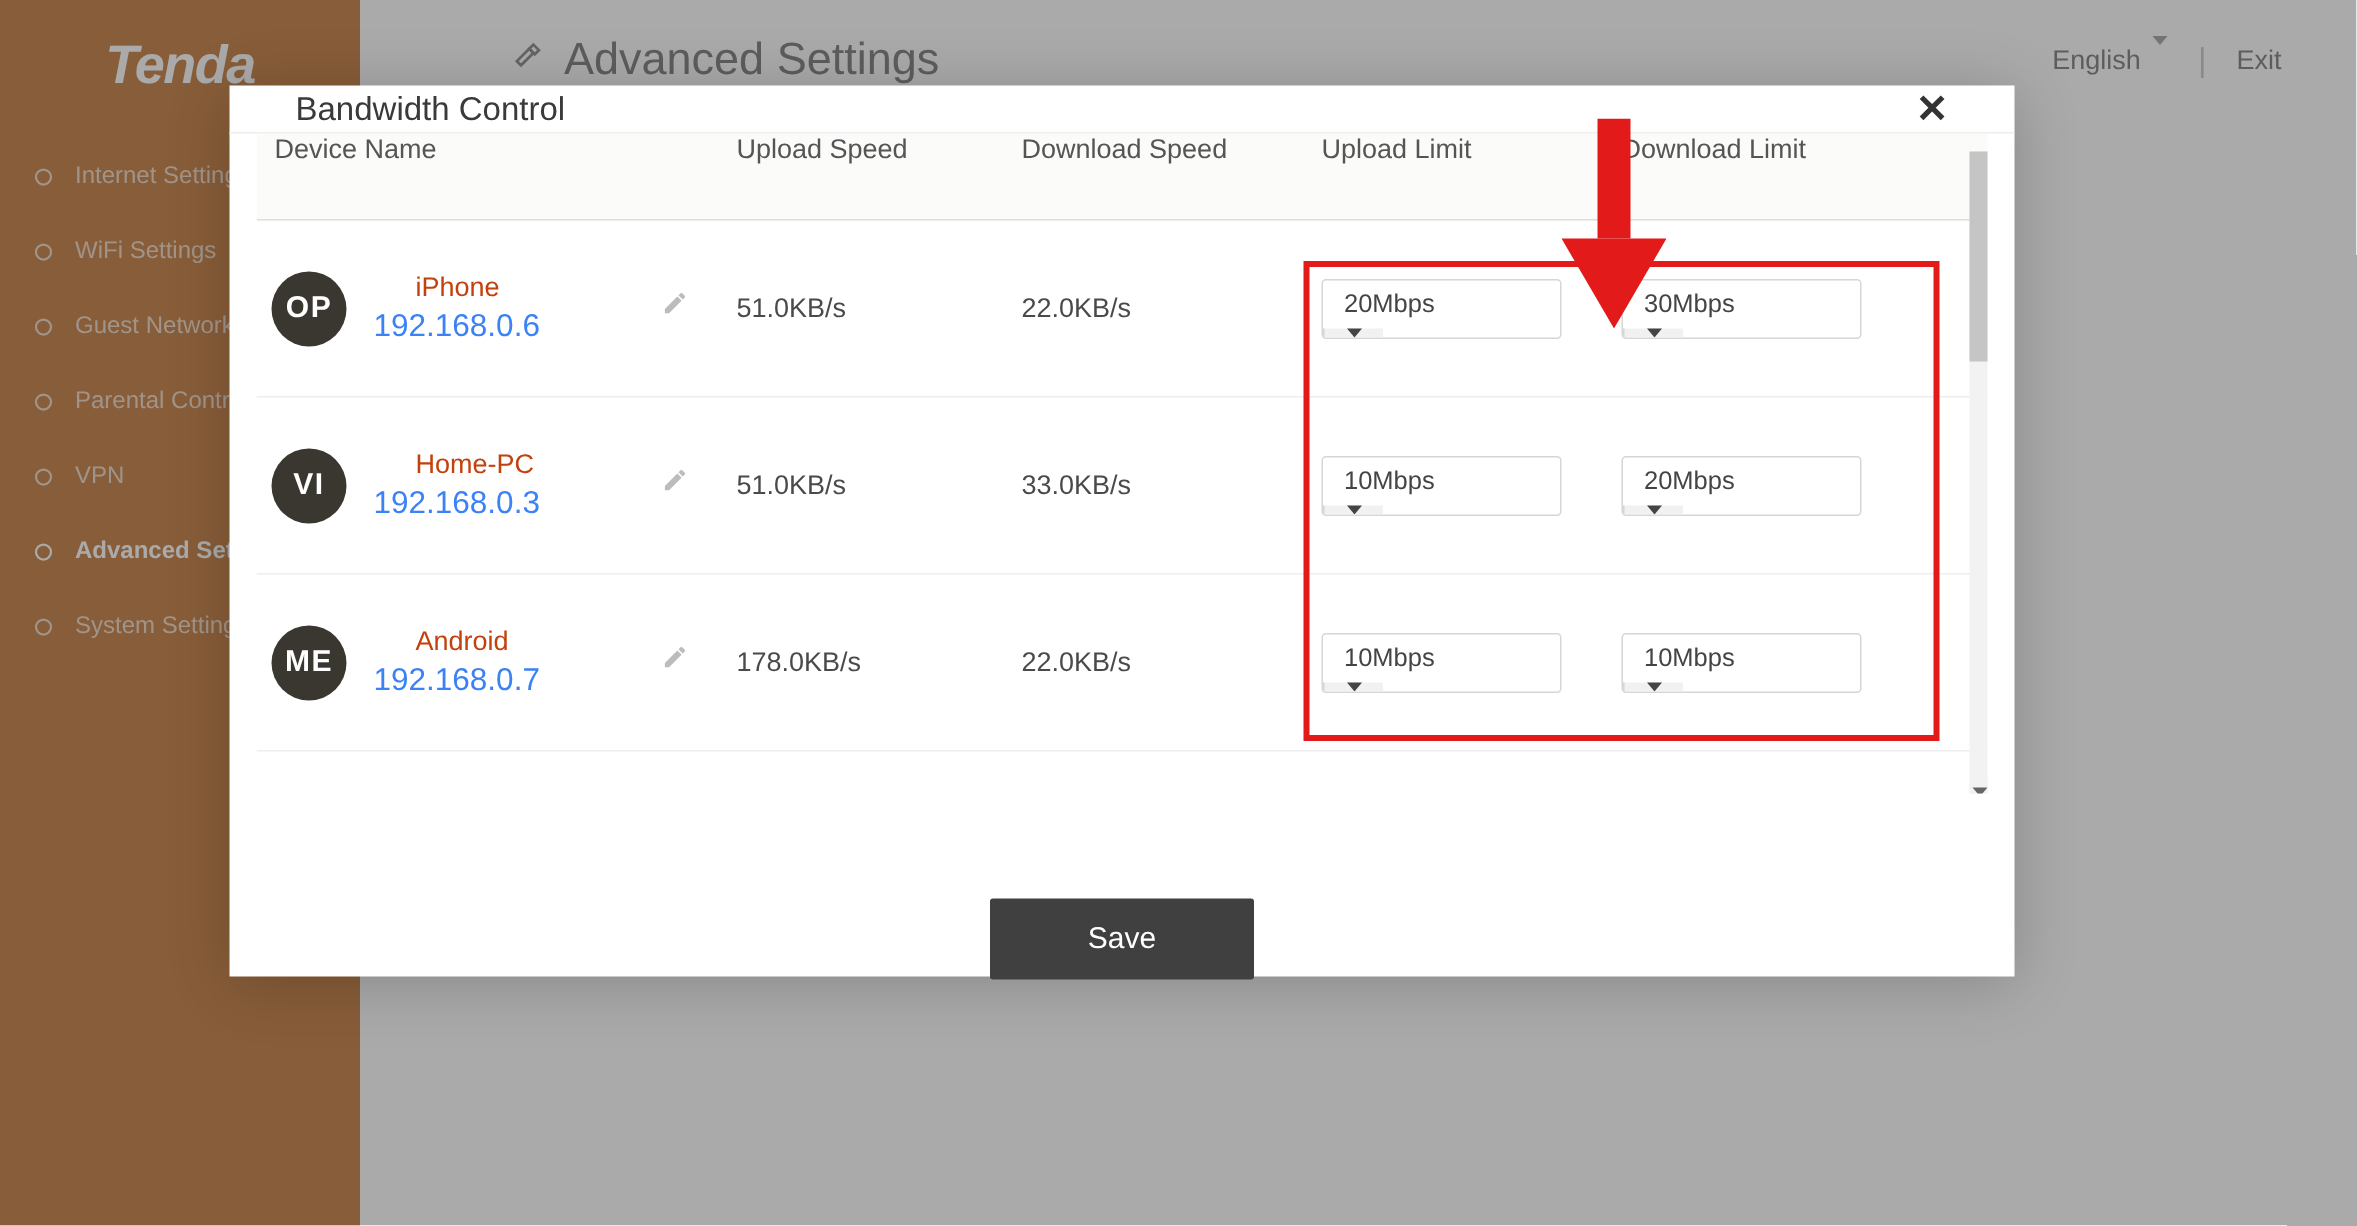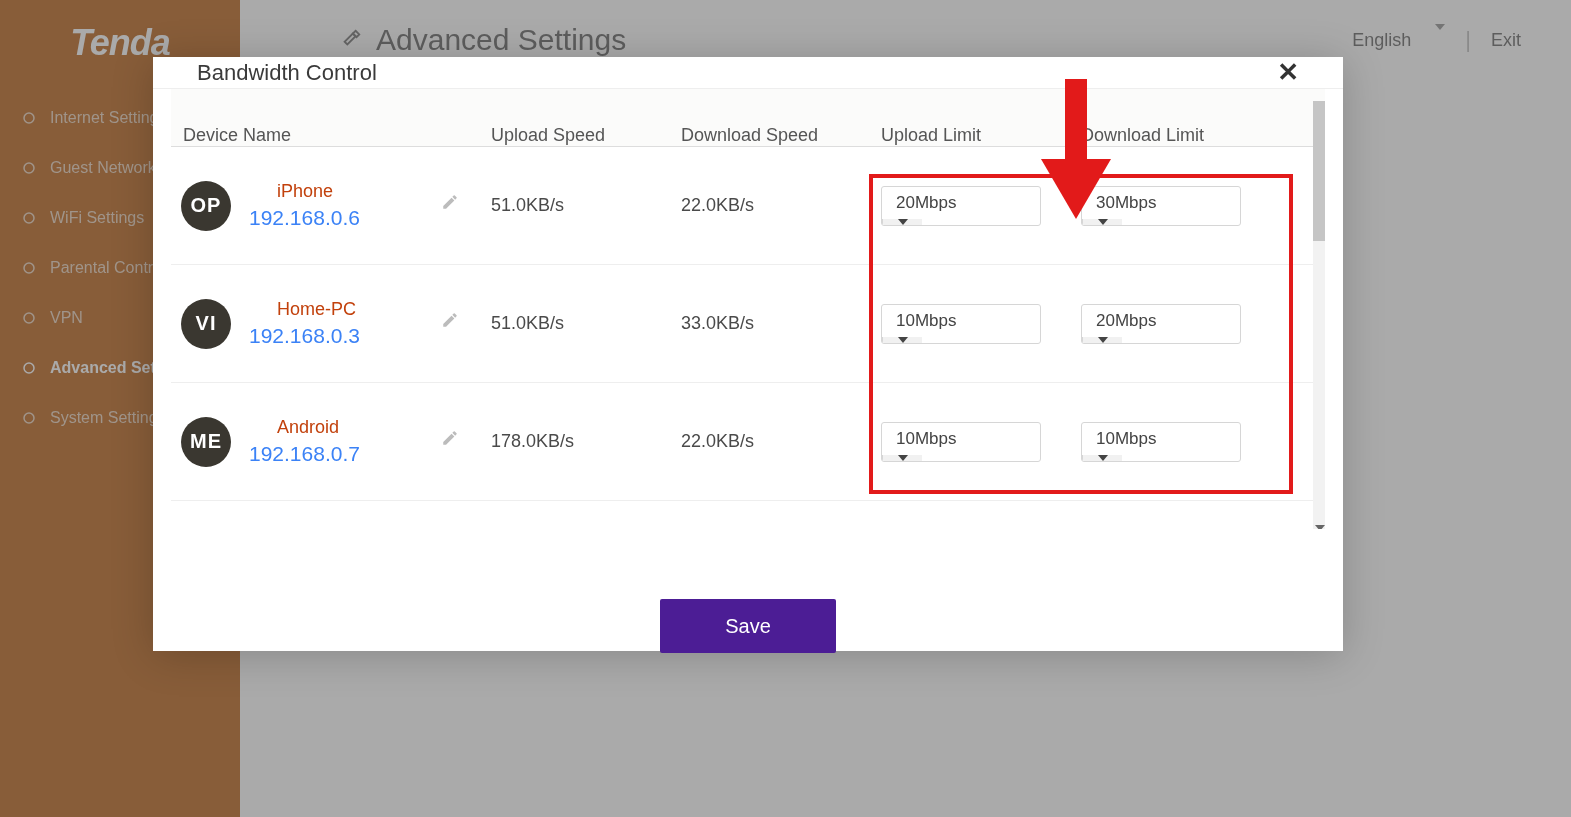--- a/index.html
+++ b/index.html
@@ -10,34 +10,34 @@
 .logo { height:60px; display:flex; align-items:center; justify-content:center; }
 .logo-text { color:#fff; font-size:36px; font-weight:bold; font-style:italic; letter-spacing:-1px; }
 .nav { margin-top:20px; }
 .nav-item { display:flex; align-items:center; gap:12px; padding:16px 20px; color:#e8cfb8; font-size:16px; cursor:pointer; white-space:nowrap; overflow:hidden; }
 .nav-item.active { color:#fff; font-weight:600; }
 .nav-icon { width:18px; height:18px; display:inline-flex; align-items:center; justify-content:center; flex-shrink:0; }
 
 .header { position:absolute; left:240px; top:0; right:0; height:80px; display:flex; align-items:center; justify-content:space-between; padding:0 50px 0 100px; background:#fff; color:#4a4a4a; }
 .header-title { display:flex; align-items:center; gap:14px; font-size:30px; font-weight:400; color:#555; }
 .header-right { display:flex; align-items:center; gap:20px; color:#565656; font-size:18px; }
-.lang-sel { display:flex; align-items:center; gap:24px; cursor:pointer;text-align:right; }
+.lang-sel { display:flex; align-items:center; gap:8px; cursor:pointer;text-align:right; }
 .divider { color:#b8b8b8; font-size:22px; }
 .exit-link { cursor:pointer; }
 
 .overlay { position:absolute; inset:0; background:rgba(100,100,100,0.55); }
 
 .modal { position:absolute; left:153px; top:57px; width:1190px; height:594px; background:#fff; box-shadow:0 4px 40px rgba(0,0,0,.2); display:flex; flex-direction:column; }
 .modal-header { height:68px; display:flex; align-items:center; justify-content:space-between; padding:0 44px; border-bottom:1px solid #eee; }
 .modal-title { font-size:22px; color:#3a3a3a; }
 .close-btn { font-size:26px; color:#333; cursor:pointer; font-weight:bold; }
 
 .table-wrap { position:relative; padding:0 18px 0 18px; flex:1; }
 .scrollbox { position:relative; height:440px; overflow:hidden; }
-.thead { display:flex; height:58px; align-items:flex-end; border-bottom:1px solid #ddd; color:#555; font-size:18px; background:#fbfbfa; }
+.thead { display:flex; height:58px; align-items:flex-start; border-bottom:1px solid #ddd; color:#555; font-size:18px; background:#fbfbfa; }
 .col-name   { width:320px; padding-left:12px; }
 .col-up     { width:190px; }
 .col-down   { width:200px; }
 .col-uplim  { width:200px; }
 .col-dllim  { width:200px; }
 
 .row { display:flex; align-items:center; height:118px; border-bottom:1px solid #eee; }
 .device-cell { width:320px; display:flex; align-items:center; gap:18px; padding-left:10px; position:relative; }
 .avatar { width:50px; height:50px; border-radius:50%; background:#3a3730; color:#fff; display:flex; align-items:center; justify-content:center; font-size:20px; font-weight:600; letter-spacing:1px; }
 .dev-text { display:flex; flex-direction:column; gap:4px; }
@@ -54,21 +54,21 @@
 .select-caret { width:40px; background:#f1f1f1; border-left:1px solid #d6d6d6; display:flex; align-items:center; justify-content:center; }
 .caret-down { width:0; height:0; border-left:5px solid transparent; border-right:5px solid transparent; border-top:6px solid #444; }
 
 .highlight-box { position:absolute; border:4px solid #e21a1a; pointer-events:none; }
 .arrow-down { position:absolute; pointer-events:none; }
 
 .scroll-track { position:absolute; right:-2px; top:12px; width:14px; height:430px; background:#f2f2f2; }
 .scroll-thumb { position:absolute; right:-2px; top:12px; width:14px; height:140px; background:#c5c5c5; }
 .scroll-btn-down { position:absolute; right:-2px; top:432px; width:14px; height:14px; background:#f2f2f2; display:flex; align-items:center; justify-content:center; }
 
-.save-btn { margin:70px auto 0; width:176px; height:54px; background:#4c1d95; color:#fff; font-size:20px; border:none; border-radius:2px; cursor:pointer; display:flex; align-items:center; justify-content:center; }
+.save-btn { margin:70px auto 0; width:176px; height:54px; background:#404040; color:#fff; font-size:20px; border:none; border-radius:2px; cursor:pointer; display:flex; align-items:center; justify-content:center; }
 </style>
 </head>
 <body>
 
 <div class="backdrop">
 
   <div class="sidebar">
     <div class="logo">
       <span class="logo-text">Tenda</span>
     </div>
@@ -80,29 +80,29 @@
             </svg>
           </span>
           <span>Internet Settings</span>
         </div>
         <div class="nav-item">
           <span class="nav-icon">
             <svg width="16" height="16" viewBox="0 0 16 16">
               <circle cx="8" cy="8" r="5" fill="none" stroke="currentColor" stroke-width="1.5"></circle>
             </svg>
           </span>
+          <span>WiFi Settings</span>
+        </div>
+        <div class="nav-item">
+          <span class="nav-icon">
+            <svg width="16" height="16" viewBox="0 0 16 16">
+              <circle cx="8" cy="8" r="5" fill="none" stroke="currentColor" stroke-width="1.5"></circle>
+            </svg>
+          </span>
           <span>Guest Network</span>
-        </div>
-        <div class="nav-item">
-          <span class="nav-icon">
-            <svg width="16" height="16" viewBox="0 0 16 16">
-              <circle cx="8" cy="8" r="5" fill="none" stroke="currentColor" stroke-width="1.5"></circle>
-            </svg>
-          </span>
-          <span>WiFi Settings</span>
         </div>
         <div class="nav-item">
           <span class="nav-icon">
             <svg width="16" height="16" viewBox="0 0 16 16">
               <circle cx="8" cy="8" r="5" fill="none" stroke="currentColor" stroke-width="1.5"></circle>
             </svg>
           </span>
           <span>Parental Control</span>
         </div>
         <div class="nav-item">

